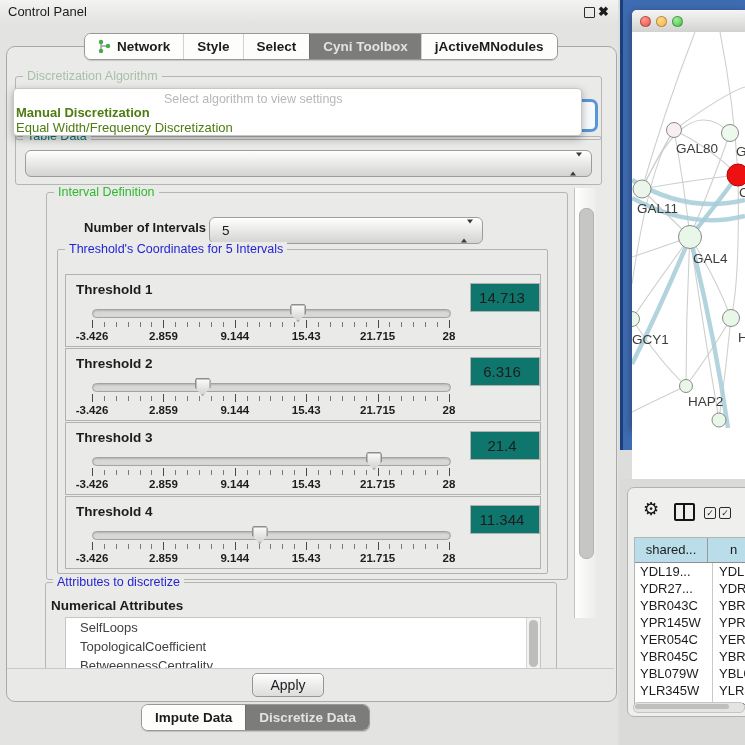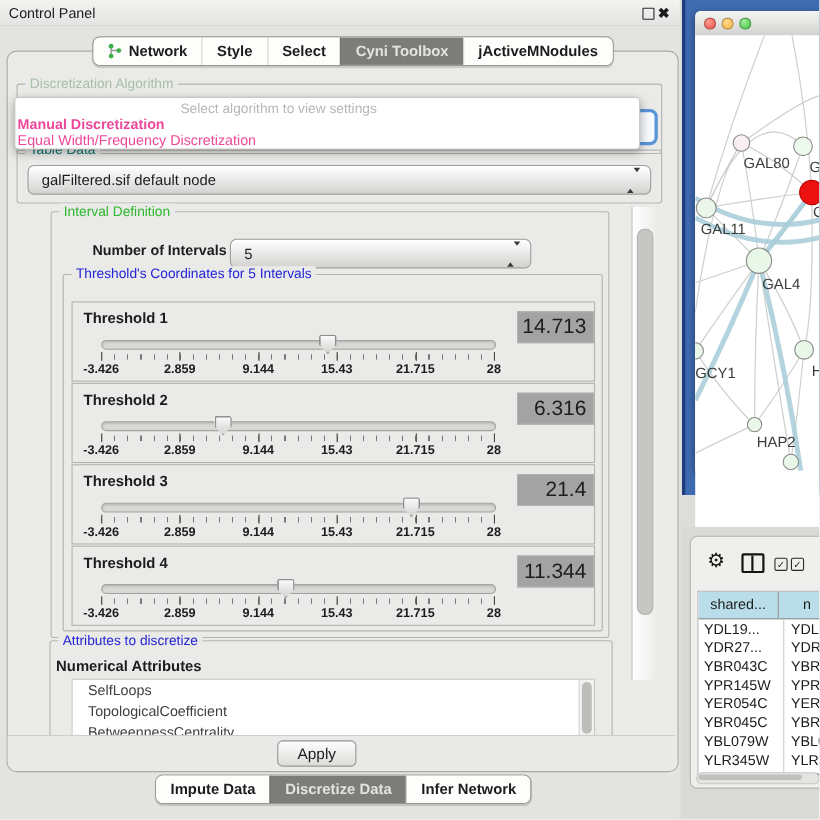--- a/index.html
+++ b/index.html
@@ -33,57 +33,57 @@
   .grp{border:1px solid #b5b5b3;border-radius:3px;}
   .grp-title{position:absolute;top:-8px;left:7px;background:#eaeae8;padding:0 4px;font-size:12.5px;line-height:15px;}
   .t-green{color:#2db92d;} .t-blue{color:#2424d6;} .t-dark{color:#0f766e;} .t-faded{color:#a9bfa9;}
 
   #grp-alg{left:15px;top:76px;width:585px;height:62px;}
   #combo-focus{left:556px;top:99px;width:36px;height:27px;border:3px solid #5a95d8;border-radius:7px;
                background:#f7fafd;z-index:4;}
   #popup{left:13px;top:88px;width:567px;height:46px;background:#ffffff;border:1px solid #c7c7c5;
          border-radius:4px;box-shadow:0 3px 9px rgba(0,0,0,.3);z-index:6;}
   #popup-placeholder{left:150px;top:3px;font-size:12.5px;color:#b7b7b7;}
-  .popup-item{position:absolute;left:2px;font-size:13px;color:#ec4899;}
+  .popup-item{position:absolute;left:2px;font-size:13px;color:#4d7c0f;}
 
   #grp-table{left:15px;top:136px;width:585px;height:47px;}
   .combo{background:linear-gradient(#ffffff,#d3d3d1);border:1px solid #9d9d9b;border-radius:6px;
          box-shadow:inset 0 1px 0 #fff;font-size:13.5px;}
   .combo .val{position:absolute;left:12px;top:0;line-height:25px;}
   .updown{position:absolute;right:9px;top:50%;transform:translateY(-50%);}
   .tri{width:0;height:0;border-left:3.5px solid transparent;border-right:3.5px solid transparent;}
   .tri.up{border-bottom:4.5px solid #3a3a38;margin-bottom:2.5px;}
   .tri.down{border-top:4.5px solid #3a3a38;}
   #table-data-combo{left:9px;top:13px;width:565px;height:25px;}
 
   
   #vscroll{left:574px;top:188px;width:21px;height:430px;background:linear-gradient(90deg,#ffffff,#ededeb);
            border-left:1px solid #c2c2c0;}
   #vscroll-thumb{left:4px;top:20px;width:13px;height:349px;background:#c6c6c4;border:1px solid #b2b2b0;border-radius:7px;}
 
-  #grp-interval{left:46px;top:192px;width:506px;height:386px;}
+  #grp-interval{left:46px;top:192px;width:506px;height:386px;padding-left:14px;}
   #intervals-label{left:37px;top:27px;font-size:13px;font-weight:bold;}
   #intervals-combo{left:162px;top:24px;width:272px;height:25px;}
   #grp-thresh{position:absolute;left:10px;top:56px;width:489px;height:323px;border:1px solid #b2b2b0;border-radius:2px;}
 
   .th-row{position:absolute;left:7px;width:474px;height:71px;border:1px solid #b2b2b0;background:#eaeae8;}
   .th-label{position:absolute;left:10px;top:7px;font-size:13.5px;font-weight:bold;}
   .th-slider{position:absolute;left:26px;top:30px;width:357px;height:40px;}
   .th-track{position:absolute;left:0;top:4px;width:100%;height:7px;background:#d8d8d6;
             border:1px solid #a3a3a1;border-radius:5px;box-shadow:inset 0 1px 2px rgba(0,0,0,.18);}
   .th-thumb{position:absolute;top:-1px;width:16px;height:18px;transform:translateX(-50%);
             background:linear-gradient(#fefefe,#cfcfcd);
             clip-path:polygon(10% 0,90% 0,100% 12%,100% 52%,50% 100%,0 52%,0 12%);
             box-shadow:inset 0 0 0 1.5px #8e8e8c;z-index:2;}
   .th-ticks-minor{position:absolute;left:0;top:17px;width:100%;height:5px;
             background:repeating-linear-gradient(90deg,#777 0 1px,transparent 1px 11.9px);}
   .th-tick-major{position:absolute;top:15px;width:1px;height:8px;background:#4a4a48;}
   .th-ticklabel{position:absolute;top:25px;transform:translateX(-50%);font-size:11.5px;font-weight:600;white-space:nowrap;}
-  .th-value{position:absolute;left:404px;top:8px;width:62px;height:27px;background:#a3a3a3;
-            border:1px solid #b0b0ae;font-size:19px;text-align:right;line-height:27px;padding-right:6px;}
+  .th-value{position:absolute;left:404px;top:8px;width:62px;height:27px;background:#0f766e;
+            border:1px solid #b0b0ae;font-size:15px;text-align:center;line-height:27px;padding-right:6px;}
 
   #grp-attrs{left:45px;top:582px;width:510px;height:86px;}
   #attrs-header{left:5px;top:15px;font-size:13.5px;font-weight:bold;position:absolute;}
   #attr-list{position:absolute;left:19px;top:34px;width:474px;height:52px;background:#fff;
              border:1px solid #c5c5c3;overflow:hidden;}
   .attr-item{padding-left:14px;font-size:13px;line-height:19px;color:#404040;}
   #attr-scroll{position:absolute;right:0;top:0;width:13px;height:100%;background:#f2f2f0;border-left:1px solid #d6d6d4;}
   #attr-scroll-thumb{position:absolute;left:1.5px;top:2px;width:9px;height:47px;background:#bdbdbb;border-radius:5px;}
 
   #apply-bar{left:7px;top:668px;width:607px;height:31px;background:#e9e9e7;border-top:1px solid #cbcbc9;
@@ -170,21 +170,20 @@
 
   <div class="abs" id="popup">
     <div class="abs" id="popup-placeholder">Select algorithm to view settings</div>
   <div class="popup-item" style="top: 16px; font-weight: bold;">Manual Discretization</div>
       <div class="popup-item" style="top: 31px;">Equal Width/Frequency Discretization</div>
     </div>
 
   <div class="abs grp" id="grp-table">
     <span class="grp-title t-dark">Table Data</span>
     <div class="abs combo" id="table-data-combo">
-      <span class="val">galFiltered.sif default node</span>
       <span class="updown">
         <span class="tri up"></span><span class="tri down"></span>
       </span>
     </div>
   </div>
 
   <div class="abs" id="vscroll">
     <div class="abs" id="vscroll-thumb"></div>
   </div>
 
@@ -306,23 +305,20 @@
   <div class="abs" id="apply-bar">
     <div class="abs" id="apply-btn">Apply</div>
   </div>
 
   <div class="abs segbar" id="bottom-tabs">
       <div class="seg">
         <span>Impute Data</span>
       </div>
       <div class="seg sel">
         <span>Discretize Data</span>
-      </div>
-      <div class="seg">
-        <span>Infer Network</span>
       </div>
     </div>
 
   <div class="abs" id="blue-panel"></div>
   <div class="abs" id="net-window">
     <div id="net-titlebar">
       <span class="light" style="left:8px;background:radial-gradient(circle at 35% 30%,#ff9d94,#ef4d44);"></span>
       <span class="light" style="left:24px;background:radial-gradient(circle at 35% 30%,#ffd98e,#f6b53d);"></span>
       <span class="light" style="left:40px;background:radial-gradient(circle at 35% 30%,#a4eda0,#3ec43b);"></span>
     </div>

